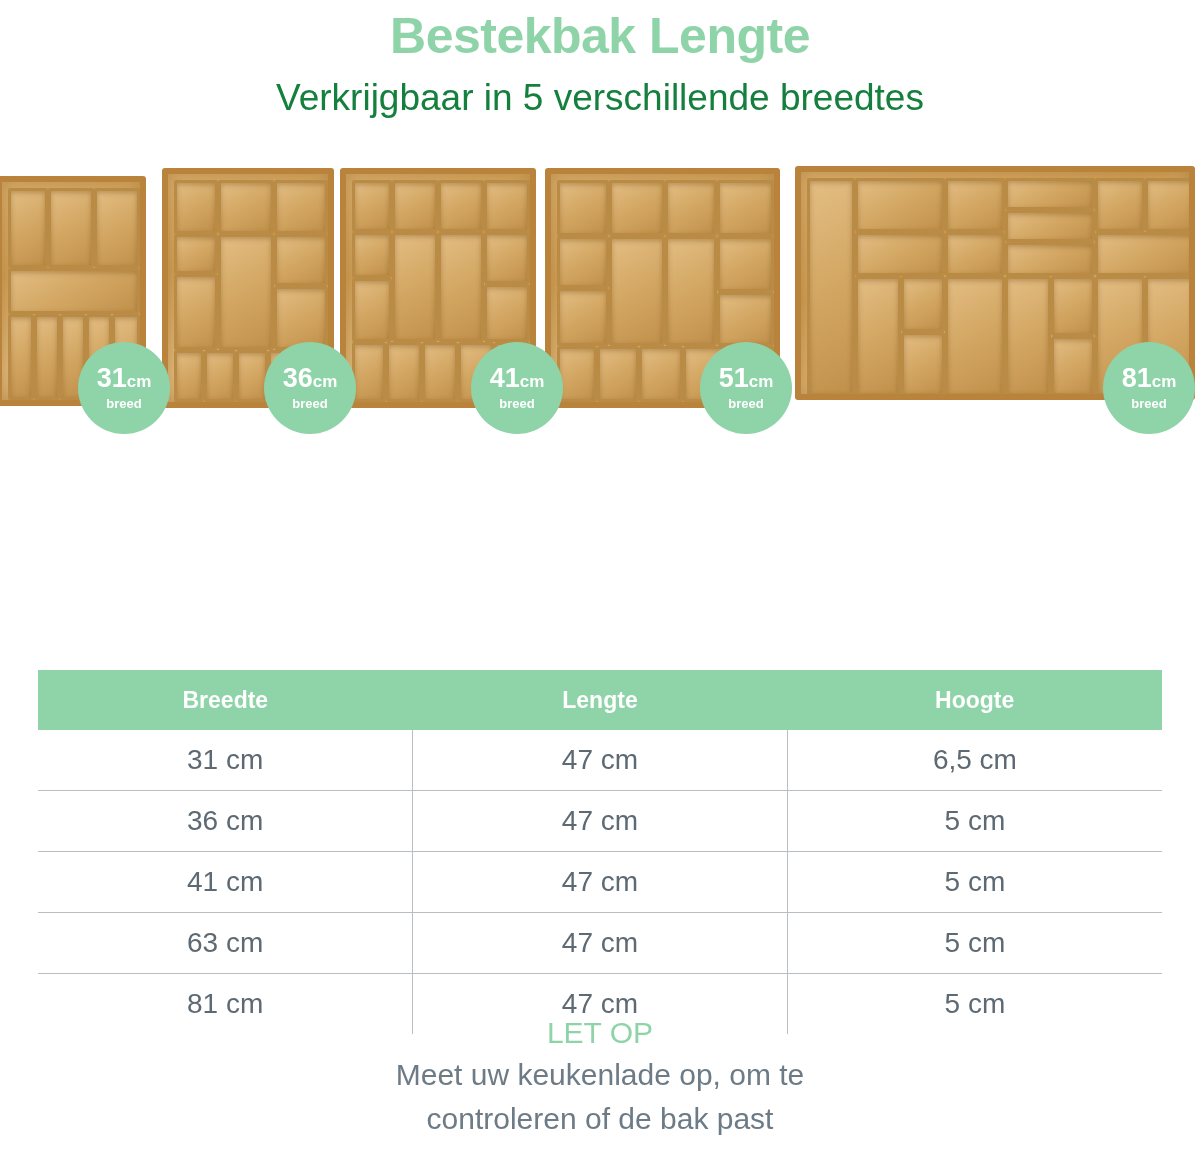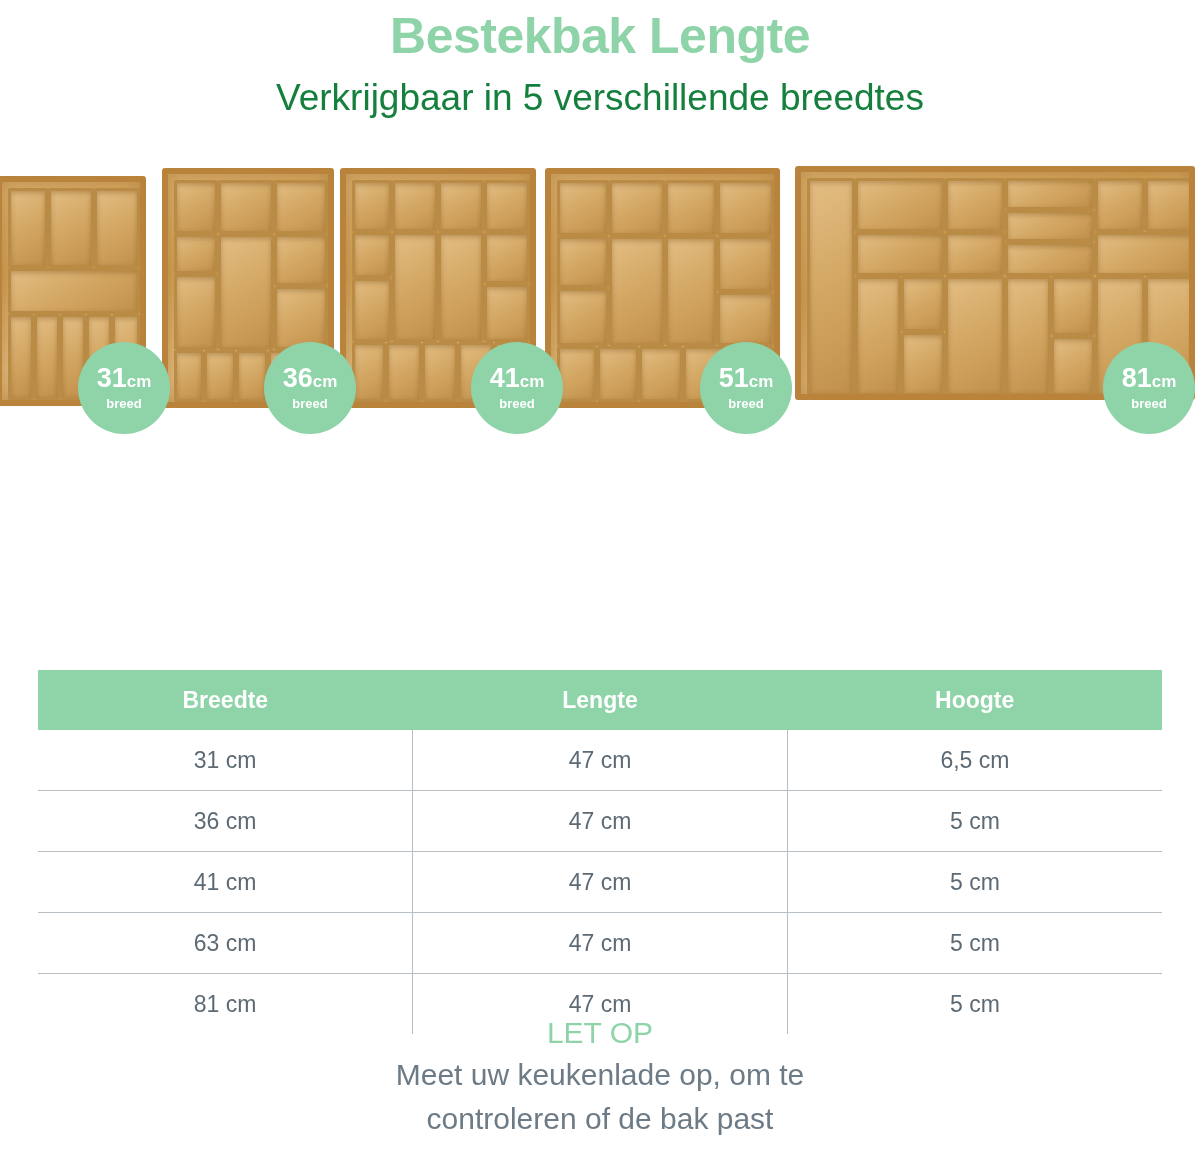--- a/index.html
+++ b/index.html
@@ -108,21 +108,21 @@
     color: #ffffff;
     font-size: 23px;
     font-weight: bold;
     height: 58px;
     text-align: center;
     border: none;
   }
   table.spec tbody td {
     height: 58px;
     text-align: center;
-    font-size: 23px;
+    font-size: 28px;
     color: #5d6a74;
     border-bottom: 1px solid #b8bfc4;
   }
   table.spec tbody td.sep {
     border-right: 1px solid #b8bfc4;
   }
   table.spec tbody tr:last-child td {
     border-bottom: none;
   }
 

